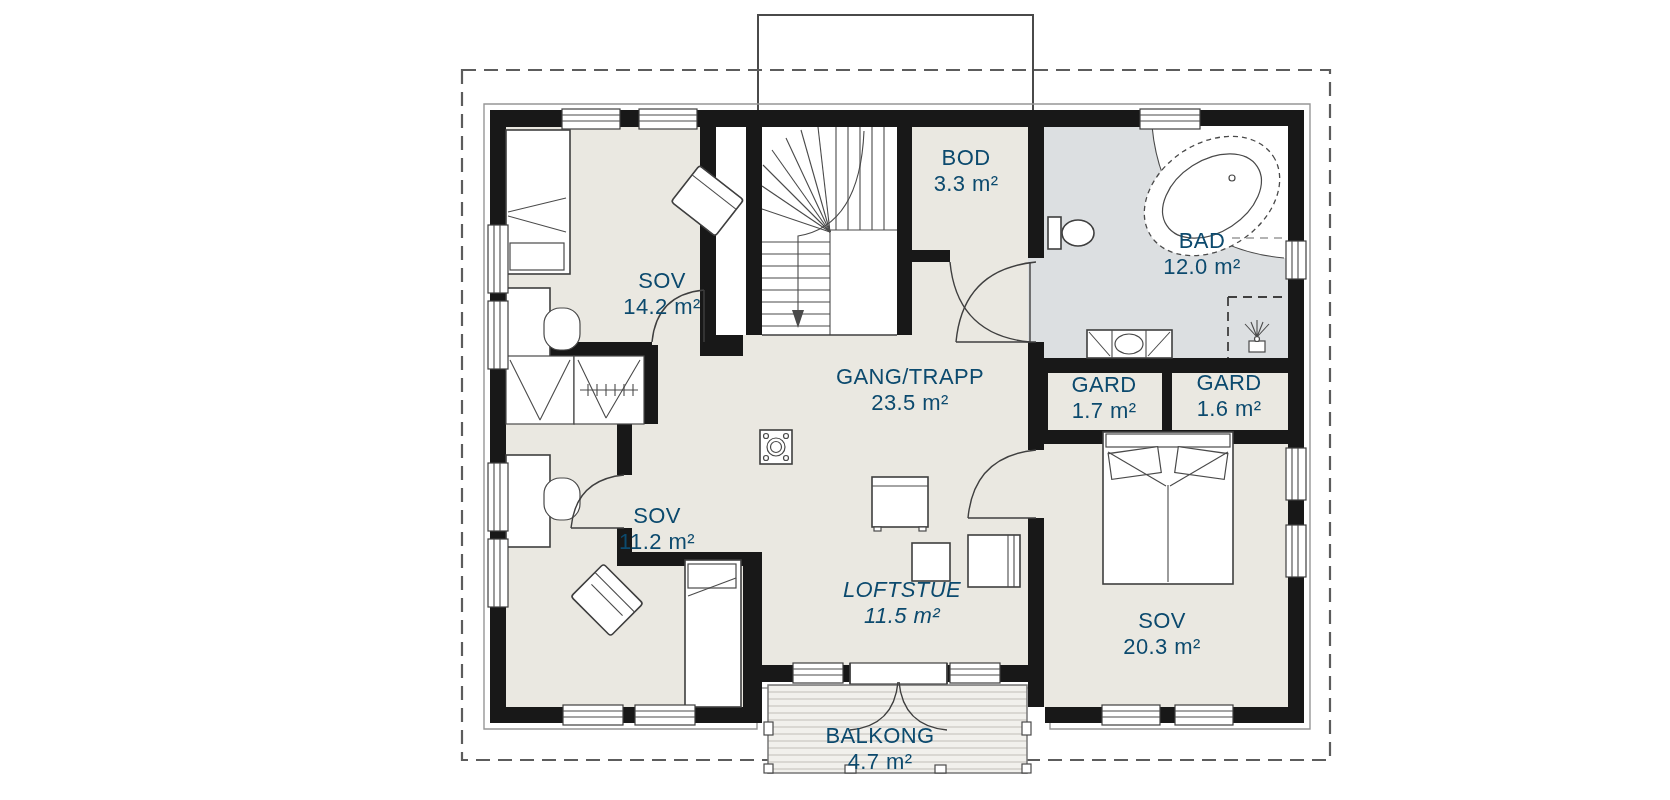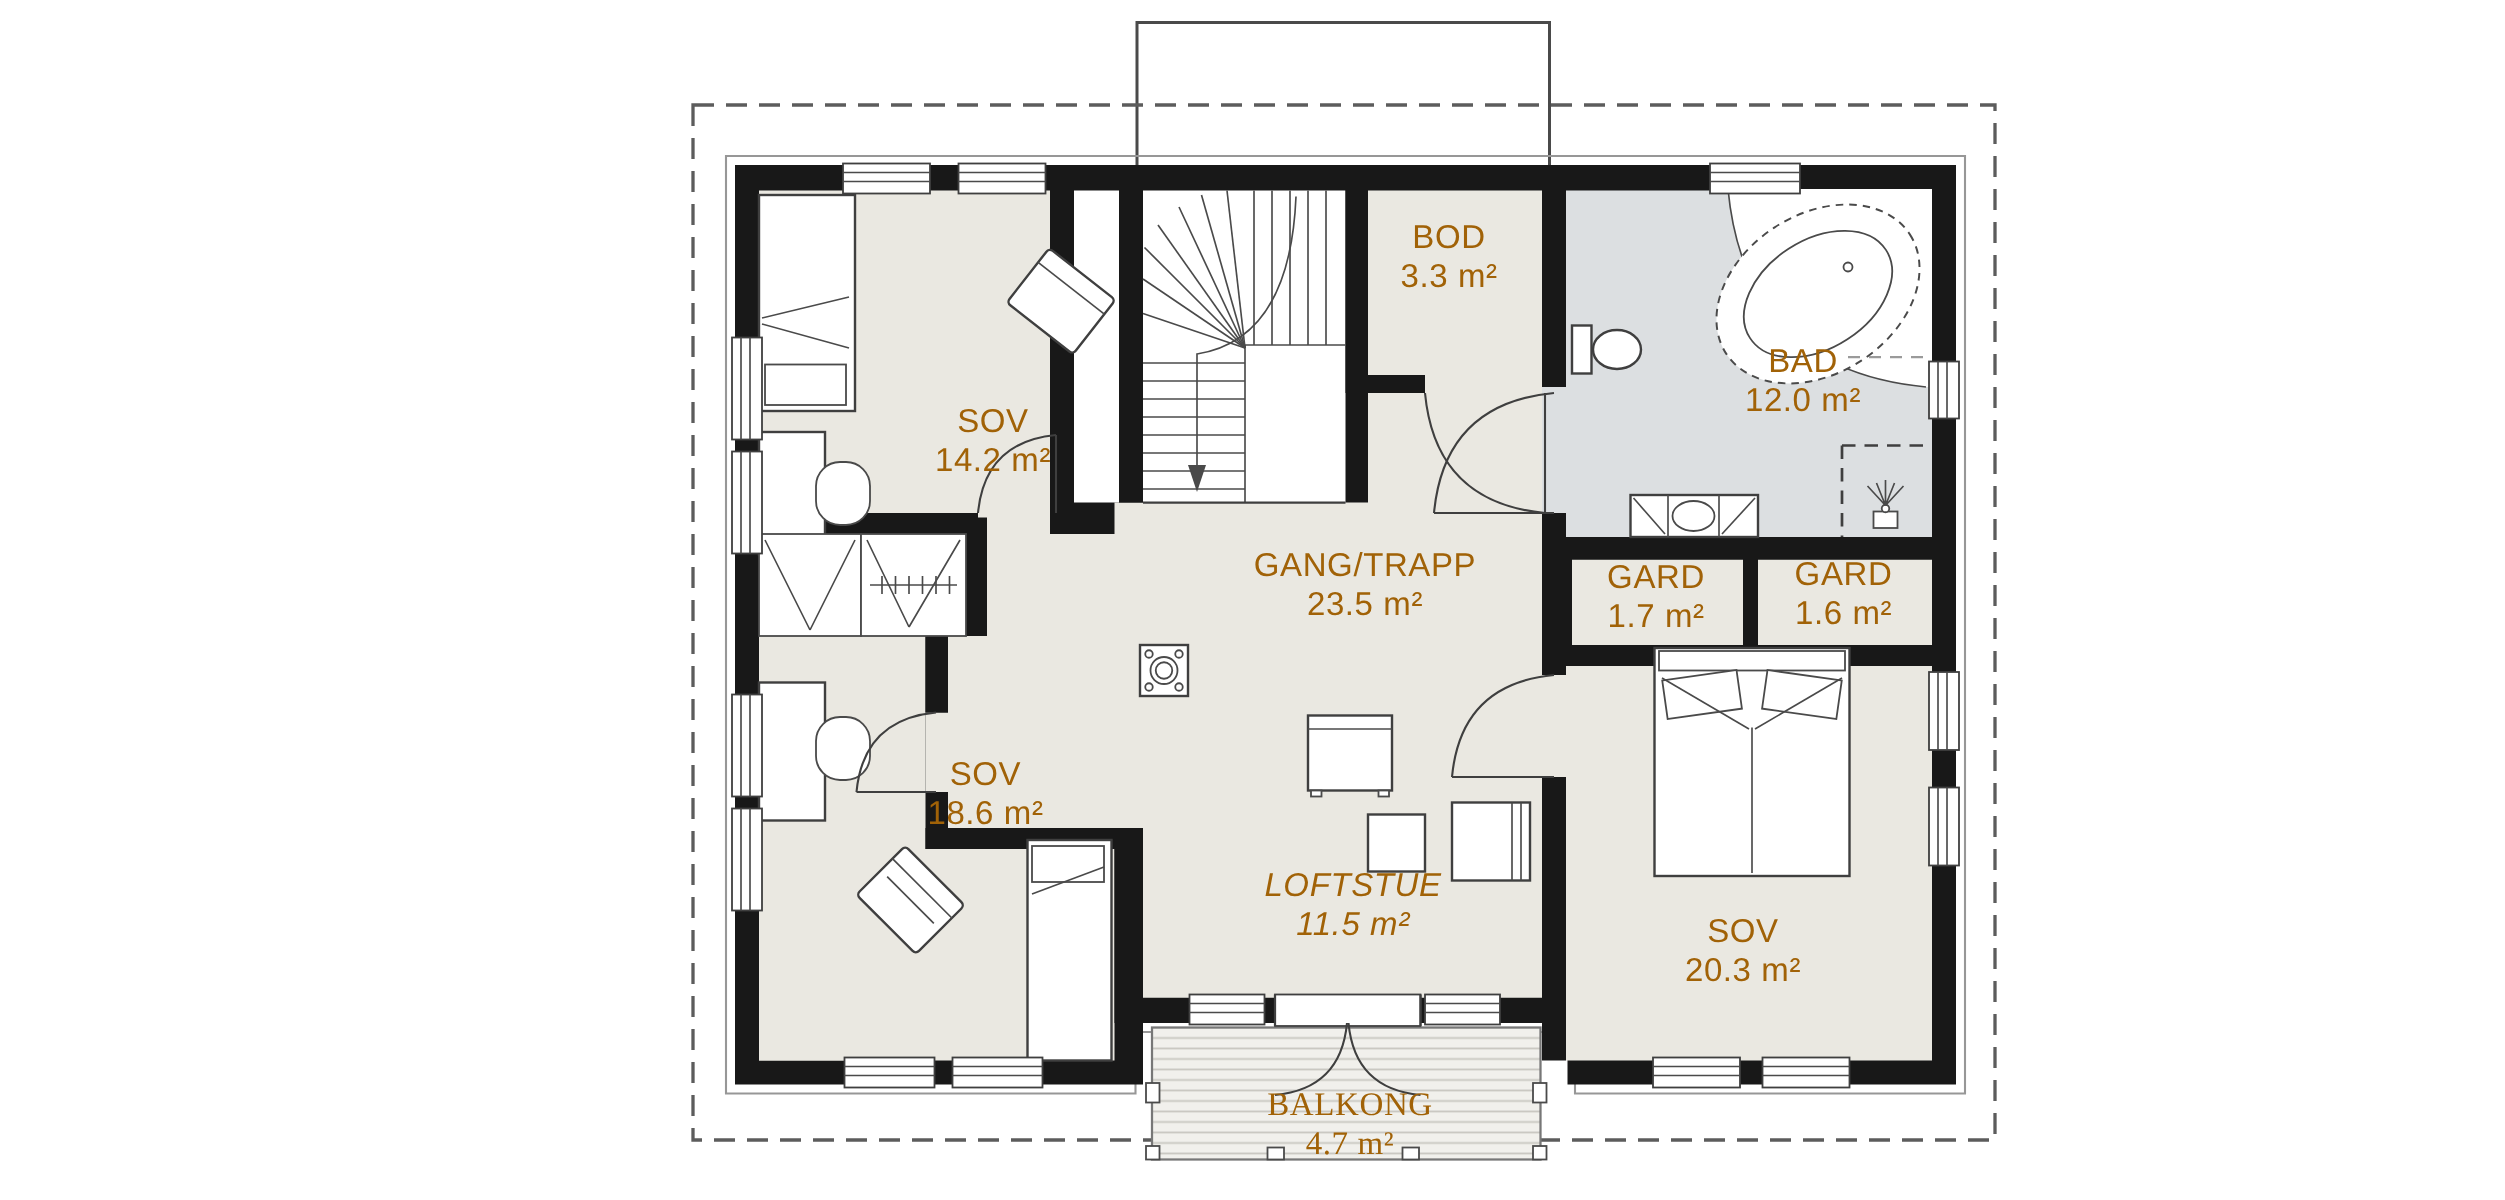--- a/index.html
+++ b/index.html
@@ -14,21 +14,21 @@
   .dash-outline{fill:none;stroke:#5c5c5c;stroke-width:2.2;stroke-dasharray:14 8;}
   .ln{stroke:#3f3f3f;stroke-width:1.5;fill:none;}
   .ln2{stroke:#4a4a4a;stroke-width:1.1;fill:none;}
   .fix{fill:#ffffff;stroke:#3f3f3f;stroke-width:1.6;}
   .fixthin{fill:#ffffff;stroke:#4a4a4a;stroke-width:1.2;}
   .door{stroke:#3f3f3f;stroke-width:1.4;fill:none;}
   .win{fill:#ffffff;stroke:#3f3f3f;stroke-width:1.2;}
   .dash2{stroke:#3f3f3f;stroke-width:1.8;stroke-dasharray:9 6;fill:none;}
   .tubdash{fill:#ffffff;stroke:#4a4a4a;stroke-width:1.3;stroke-dasharray:5 4;}
   .room-label{position:absolute;width:260px;transform:translateX(-50%);
-              text-align:center;color:#a16207;font-size:22px;line-height:26px;
+              text-align:center;color:#0c4a6e;font-size:22px;line-height:26px;
               letter-spacing:0.4px;white-space:nowrap;}
 </style>
 </head>
 <body>
 
 <div class="canvas">
 <svg width="1670" height="800" viewBox="0 0 1670 800">
   <defs>
     <pattern id="deckp" width="10" height="7" patternUnits="userSpaceOnUse">
       <rect width="10" height="7" fill="#f1f0ec"></rect>
@@ -352,27 +352,27 @@
 <div class="room-label" style="left:1104px;top:372px;">
   <div>GARD</div>
   <div>1.7 m²</div>
 </div>
 <div class="room-label" style="left:1229px;top:370px;">
   <div>GARD</div>
   <div>1.6 m²</div>
 </div>
 <div class="room-label" style="left:657px;top:503px;">
   <div>SOV</div>
-  <div>18.6 m²</div>
+  <div>11.2 m²</div>
 </div>
 <div class="room-label" style="left:902px;top:577px;font-style:italic;">
   <div>LOFTSTUE</div>
   <div>11.5 m²</div>
 </div>
 <div class="room-label" style="left:1162px;top:608px;">
   <div>SOV</div>
   <div>20.3 m²</div>
 </div>
-<div class="room-label" style="left:900px;top:723px;font-family:Liberation Serif, serif;">
+<div class="room-label" style="left:880px;top:723px;">
   <div>BALKONG</div>
   <div>4.7 m²</div>
 </div>
 </div>
 
 </body></html>

